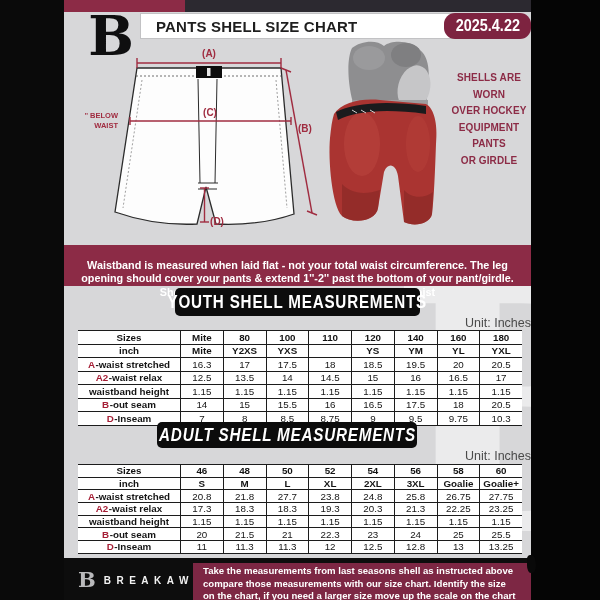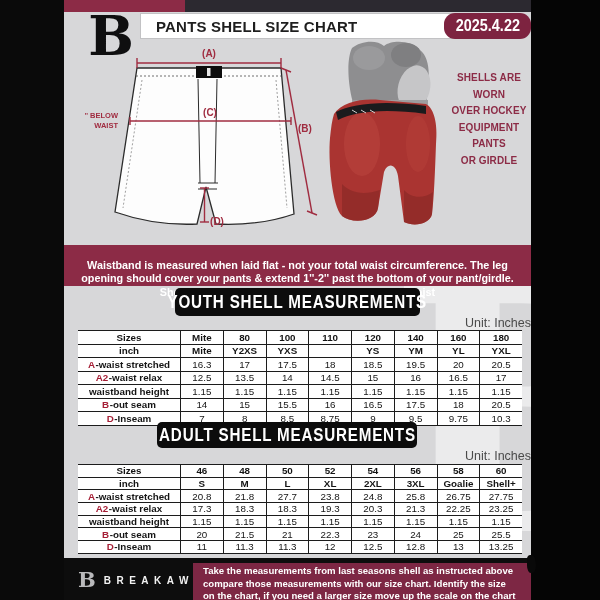--- a/index.html
+++ b/index.html
@@ -64,21 +64,21 @@
   
   .section-banner {
     background:#0c0c0c; border-radius:5px; z-index:2;
     display:flex; align-items:center; justify-content:center;
   }
   .section-banner span {
     color:#fff; font-weight:bold; font-size:19px; letter-spacing:1px;
     transform:scaleX(0.8); white-space:nowrap;
   }
   #youth-banner { left:175px; top:288px; width:245px; height:28px; }
-  #adult-banner { left:157px; top:422px; width:260px; height:26px; }
+  #adult-banner { left:157px; top:422px; width:260px; height:26px;font-style:italic; }
 
   .unit-label {
     left:64px; width:467px; text-align:right; z-index:2;
     font-size:12.5px; color:#4a4a4a;
   }
   #youth-unit { top:316px; }
   #adult-unit { top:449px; }
 
   
   .stable { left:78px; width:444px; border-top:1.3px solid #1c1c1c; z-index:2; background:transparent; }
@@ -306,21 +306,21 @@
       </div>
       <div class="trow thead">
         <div class="tcell tlabel">inch</div>
         <div class="tcell">S</div>
         <div class="tcell">M</div>
         <div class="tcell">L</div>
         <div class="tcell">XL</div>
         <div class="tcell">2XL</div>
         <div class="tcell">3XL</div>
         <div class="tcell">Goalie</div>
-        <div class="tcell">Shell+</div>
+        <div class="tcell">Goalie+</div>
       </div>
       <div class="trow">
         <div class="tcell tlabel"><span class="red">A</span>-waist stretched</div>
         <div class="tcell">20.8</div>
         <div class="tcell">21.8</div>
         <div class="tcell">27.7</div>
         <div class="tcell">23.8</div>
         <div class="tcell">24.8</div>
         <div class="tcell">25.8</div>
         <div class="tcell">26.75</div>

